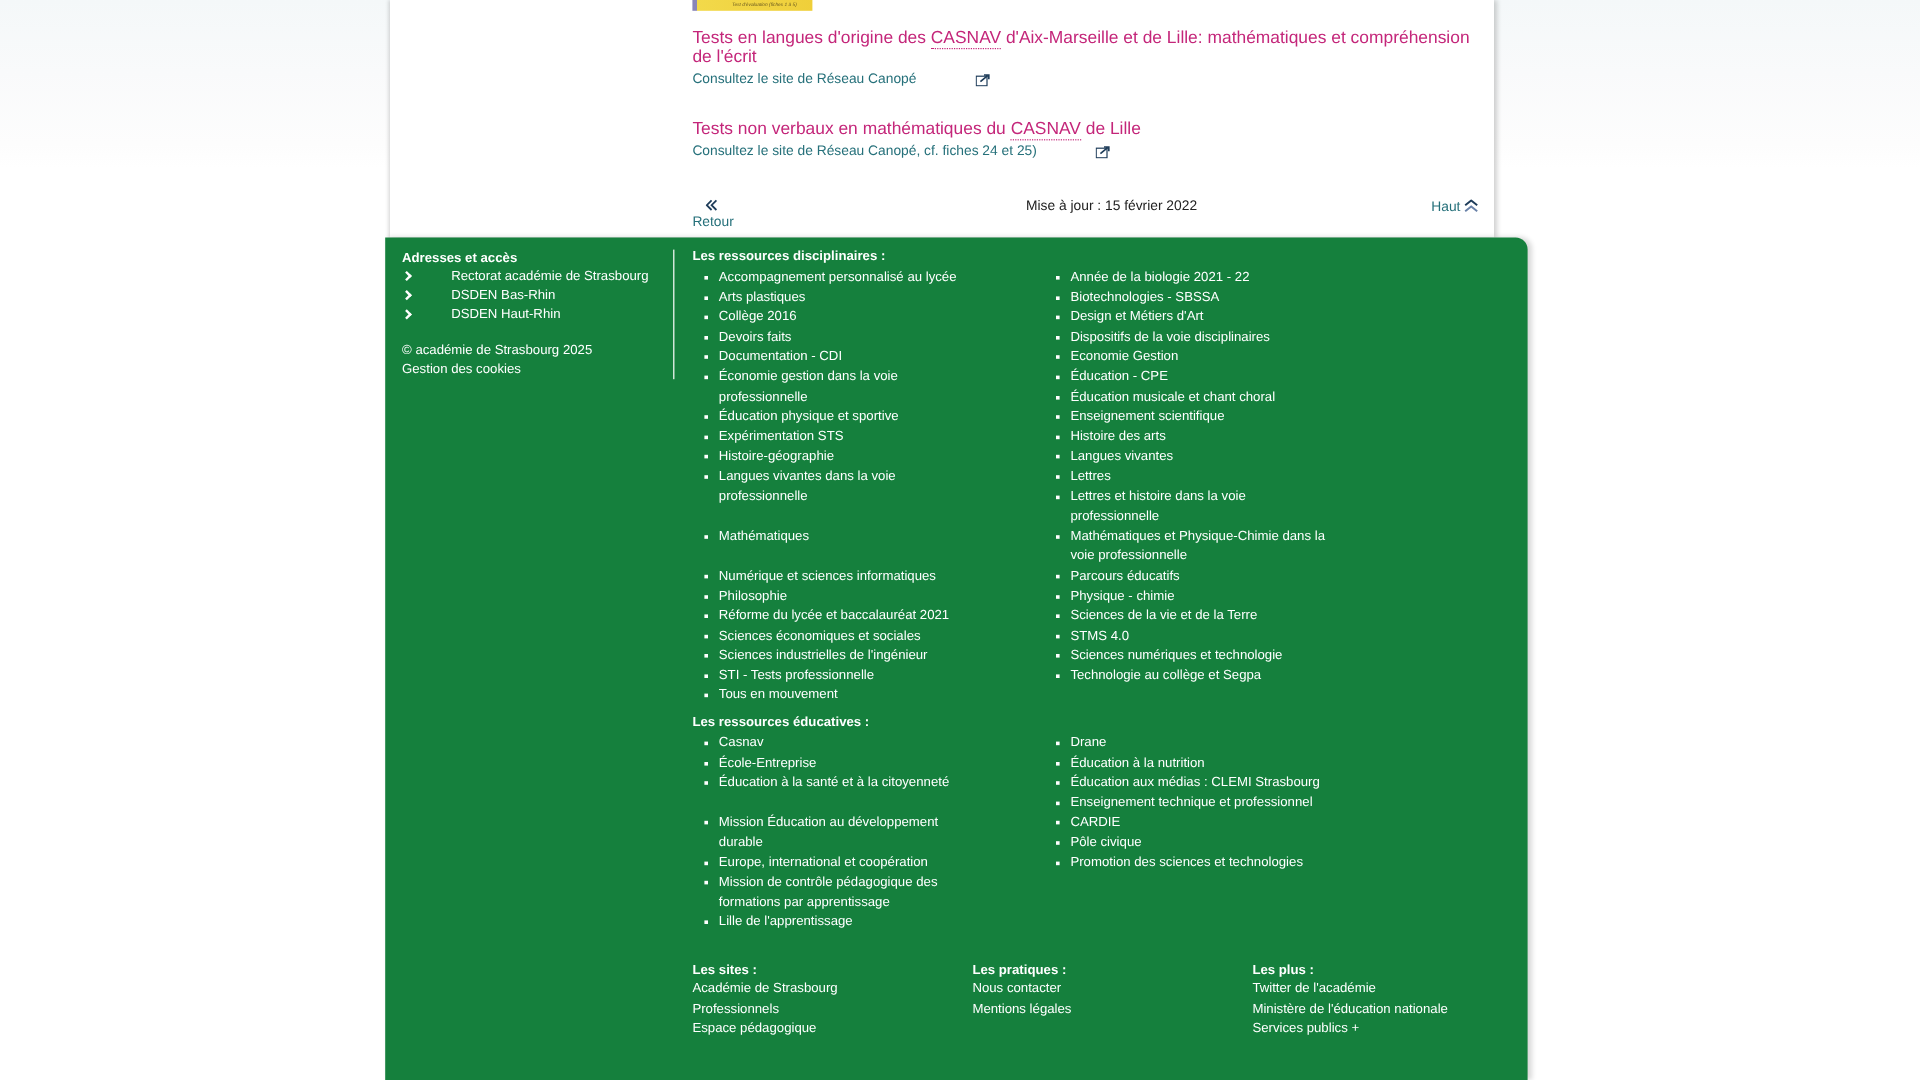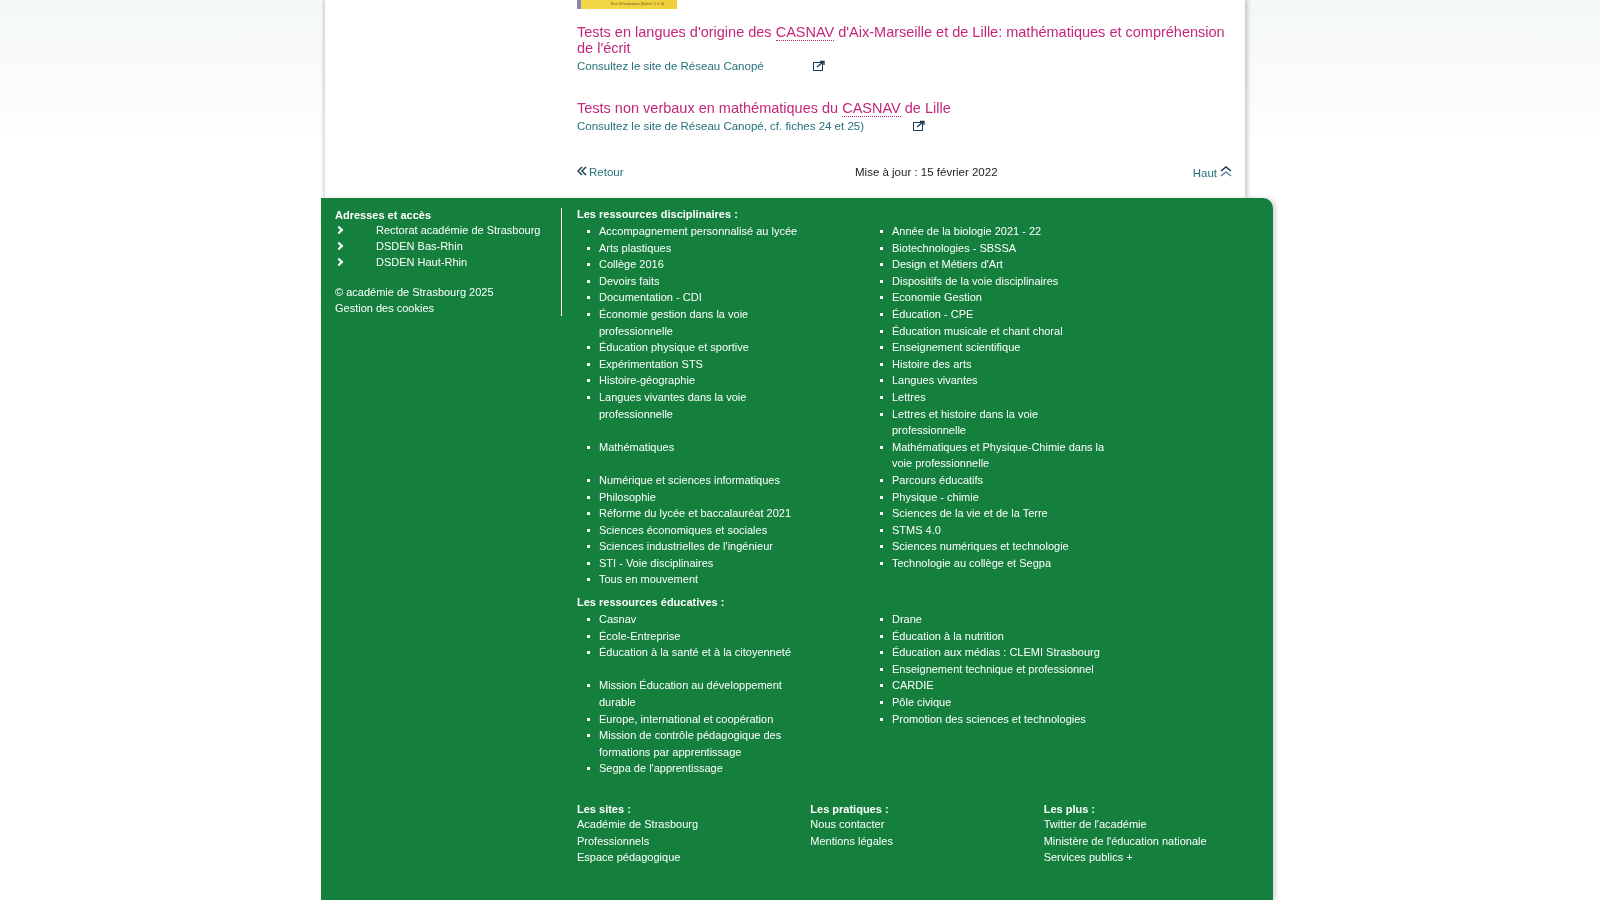--- a/index.html
+++ b/index.html
@@ -18,25 +18,25 @@
     position: absolute; left: 577px; top: 0; width: 100px; height: 9px;
     background: linear-gradient(to right, #8a86b8 0px, #8a86b8 4px, #f2d94a 4px, #efcf3a 100%);
   }
   .thumb span { display:block; font-size: 4px; color:#6a5a20; font-style: italic; text-align:center; line-height: 8px; padding-left: 20px;}
   .entry { position: absolute; left: 577px; width: 655px; }
   .entry-title {
     color: #c4267a; font-size: 14.5px; line-height: 16px;
   }
   .abbr { border-bottom: 1px dotted #c4267a; text-decoration: none; }
   .entry-link {
-    color: #25707a; font-size: 11.5px; margin-top: 3px; display: inline-flex; align-items: flex-start; gap: 47px;
+    color: #25707a; font-size: 11.5px; margin-top: 3px; display: inline-flex; align-items: center; gap: 47px;
   }
   .ext-icon { display:inline-block; width: 13px; height: 11px; margin-left: 2px; position: relative; }
   .nav-row { position: absolute; top: 166px; left: 577px; width: 655px; height: 16px; font-size: 11.5px; }
-  .nav-back { position: absolute; left: 0; color: #25707a; display:flex; align-items:center; }
+  .nav-back { position: absolute; left: 0; color: #25707a; display:flex; align-items:center;flex-direction:column; }
   .nav-date { position: absolute; left: 258px; color: #222; margin-left: 20px; }
   .nav-top { position: absolute; right: 0; color: #25707a; display:flex; align-items:center; }
 
   .footer {
     position: absolute; left: 321px; top: 198px; width: 952px; height: 702px;
     background: #15803d;
     border-top-right-radius: 10px;
     color: #ffffff;
     box-shadow: 3px 0 4px rgba(0,0,0,0.15);
   }
@@ -155,21 +155,21 @@
         <li>Histoire-géographie</li>
         <li>Langues vivantes dans la voie professionnelle</li>
         <li class="gap">.</li>
         <li>Mathématiques</li>
         <li class="gap">.</li>
         <li>Numérique et sciences informatiques</li>
         <li>Philosophie</li>
         <li>Réforme du lycée et baccalauréat 2021</li>
         <li>Sciences économiques et sociales</li>
         <li>Sciences industrielles de l'ingénieur</li>
-        <li>STI - Voie disciplinaires</li>
+        <li>STI - Tests professionnelle</li>
         <li>Tous en mouvement</li>
       </ul>
       <ul class="col">
         <li>Année de la biologie 2021 - 22</li>
         <li>Biotechnologies - SBSSA</li>
         <li>Design et Métiers d'Art</li>
         <li>Dispositifs de la voie disciplinaires</li>
         <li>Economie Gestion</li>
         <li>Éducation - CPE</li>
         <li>Éducation musicale et chant choral</li>
@@ -193,21 +193,21 @@
     <div class="res-title">Les ressources éducatives :</div>
     <div class="cols">
       <ul class="col">
         <li>Casnav</li>
         <li>École-Entreprise</li>
         <li>Éducation à la santé et à la citoyenneté</li>
         <li class="gap">.</li>
         <li>Mission Éducation au développement durable</li>
         <li>Europe, international et coopération</li>
         <li>Mission de contrôle pédagogique des formations par apprentissage</li>
-        <li>Segpa de l'apprentissage</li>
+        <li>Lille de l'apprentissage</li>
       </ul>
       <ul class="col">
         <li>Drane</li>
         <li>Éducation à la nutrition</li>
         <li>Éducation aux médias : CLEMI Strasbourg</li>
         <li>Enseignement technique et professionnel</li>
         <li>CARDIE</li>
         <li>Pôle civique</li>
         <li>Promotion des sciences et technologies</li>
       </ul>

